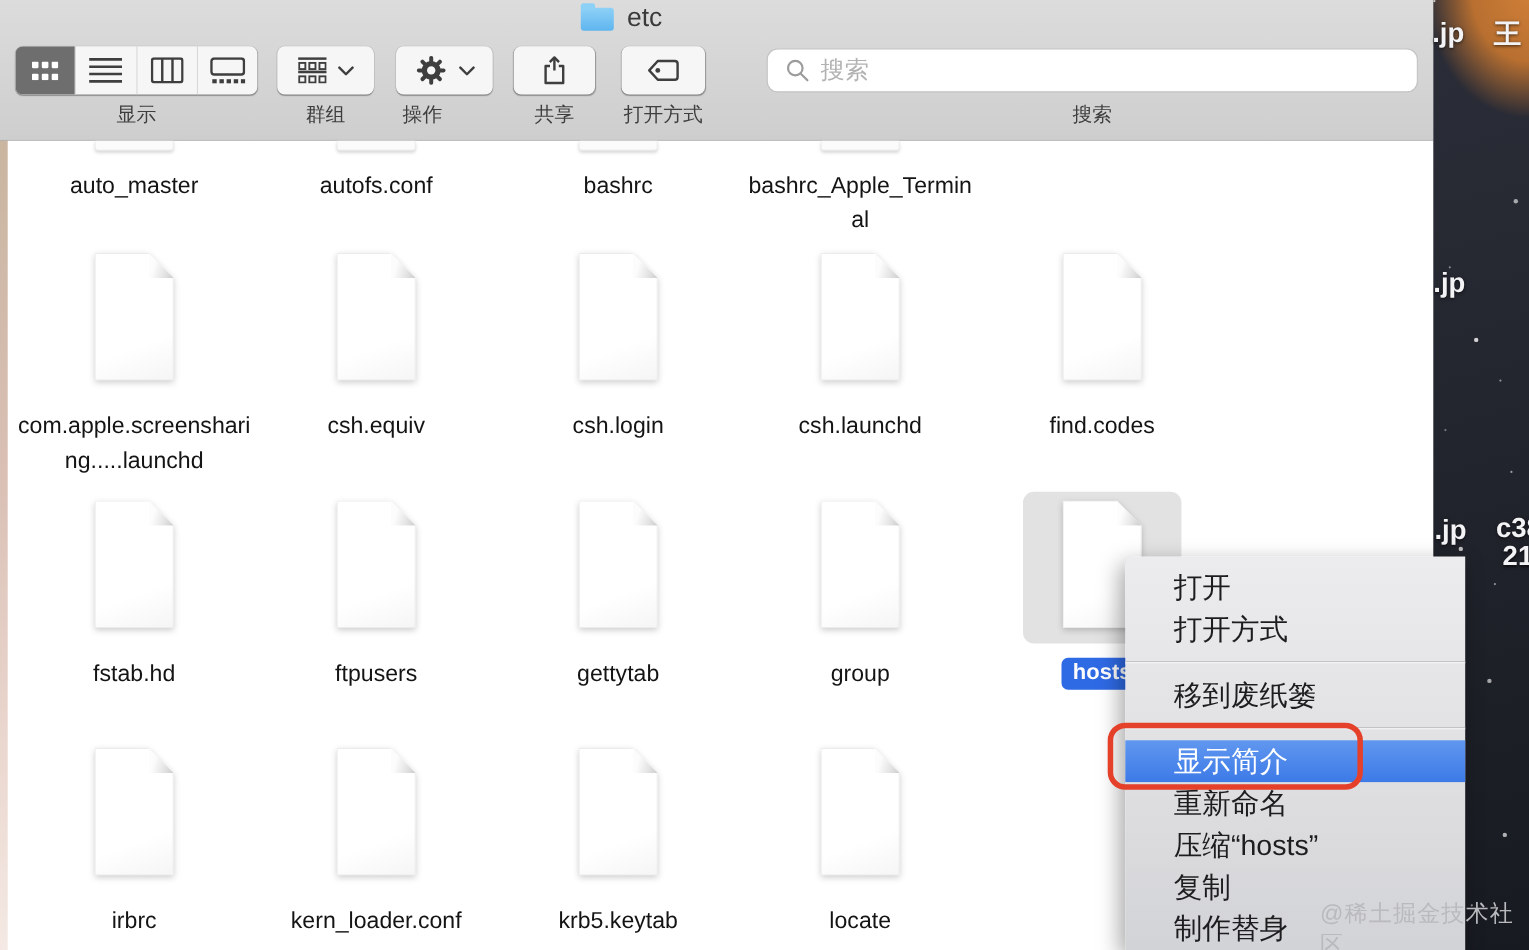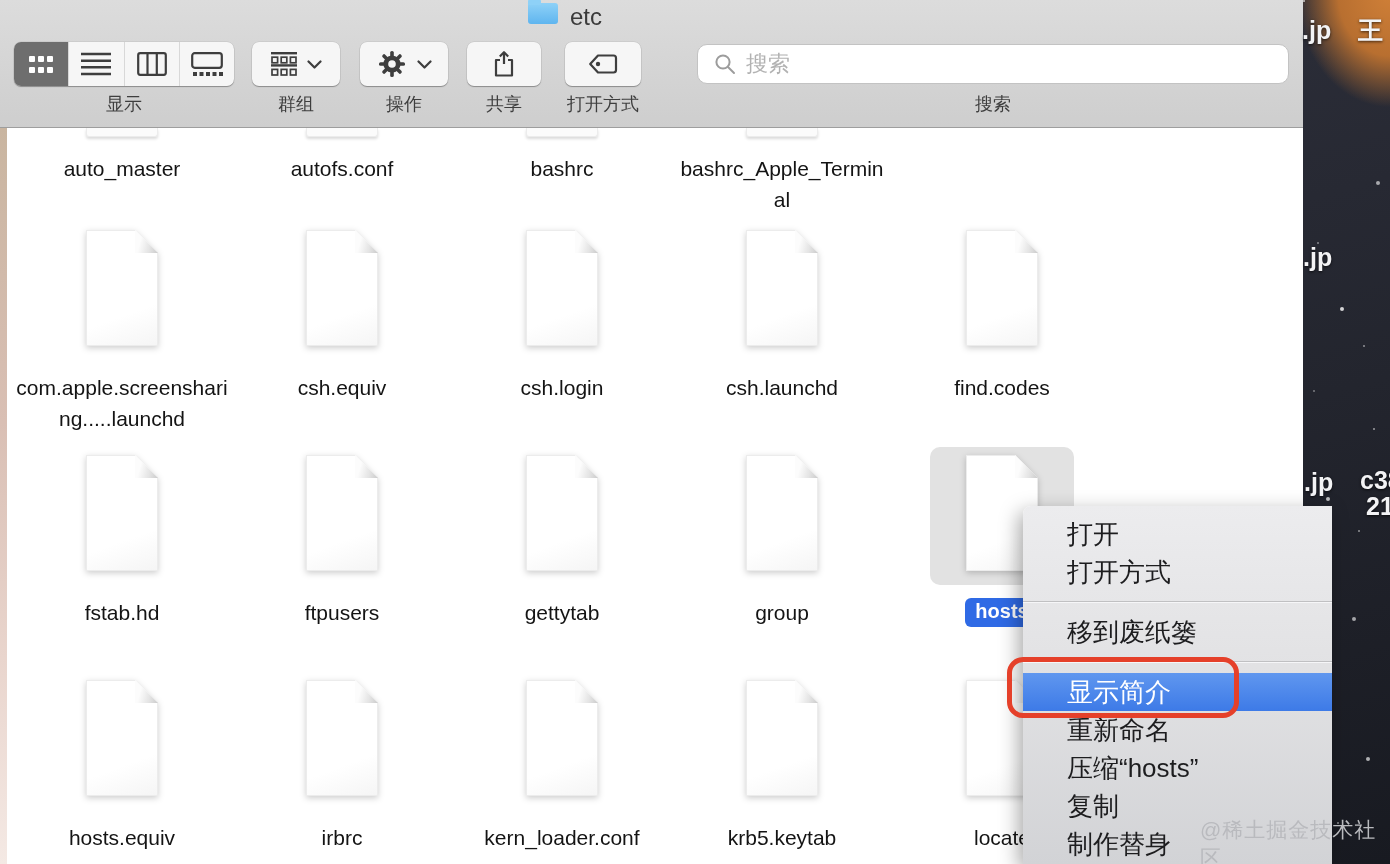--- a/index.html
+++ b/index.html
@@ -24,21 +24,21 @@
     white-space:nowrap; text-shadow:0 1px 3px rgba(0,0,0,.7); }
 
   
   .strip { position:absolute; left:0; top:128px; width:7px; height:736px; z-index:2;
     background:linear-gradient(#c9b5a0 0%, #d9bfb4 40%, #e9d5cd 72%, #f4e9e4 100%); }
 
   
   .window { position:absolute; left:0; top:0; width:1303px; height:864px; background:#fff; }
   .toolbar { position:absolute; left:0; top:0; width:1303px; height:128px;
     background:linear-gradient(#dcdcdc, #cecece); border-bottom:1px solid #9e9e9e; }
-  .title-wrap { position:absolute; left:488px; top:3px; display:flex; gap:12px;padding-left:40px; }
+  .title-wrap { position:absolute; left:488px; top:3px; display:flex; align-items:center; gap:12px;padding-left:40px; }
   .folder-ic { position:relative; width:30px; height:21px; border-radius:3px;
     background:linear-gradient(#8ed1f7, #5fb5ef); }
   .folder-ic::before { content:""; position:absolute; left:0; top:-4px; width:13px; height:6px;
     border-radius:2.5px 2.5px 0 0; background:#8ed1f7; }
   .wtitle { font-size:24px; color:#3a3a3a; }
 
   .tlabel { position:absolute; top:92px; text-align:center; font-size:18px; color:#3e3e3e; }
 
   .segctl { position:absolute; left:14px; top:42px; width:220px; height:44px; display:flex;
     background:#f6f6f6; border-radius:7px; box-shadow:0 1px 1px rgba(0,0,0,.3), 0 0 0 0.5px rgba(0,0,0,.1); overflow:hidden; }
@@ -186,21 +186,21 @@
             <rect x="13.2" y="2" width="3.6" height="26" rx="1.6" transform="rotate(90 15 15)"></rect>
             <rect x="13.2" y="2" width="3.6" height="26" rx="1.6" transform="rotate(135 15 15)"></rect>
             <circle cx="15" cy="15" r="8.6"></circle>
           </g>
           <circle cx="15" cy="15" r="3.8" fill="#f6f6f6"></circle>
         </svg>
         <svg width="15" height="9" viewBox="0 0 15 9">
           <path d="M1.5 1.5 L7.5 7.5 L13.5 1.5" fill="none" stroke="#3e3e3e" stroke-width="2.2" stroke-linecap="round" stroke-linejoin="round"></path>
         </svg>
       </div>
-      <div class="tlabel" style="left:360px; width:88px;">操作</div>
+      <div class="tlabel" style="left:340px; width:88px;">操作</div>
 
       <div class="tbtn" style="left:467px; width:74px;">
         <svg width="26" height="28" viewBox="0 0 26 28">
           <path d="M9 10 H5 V25.5 H21 V10 H17" fill="none" stroke="#3e3e3e" stroke-width="2.2" stroke-linejoin="round"></path>
           <line x1="13" y1="14" x2="13" y2="2.5" stroke="#3e3e3e" stroke-width="2.2"></line>
           <path d="M8.8 6.5 L13 2.2 L17.2 6.5" fill="none" stroke="#3e3e3e" stroke-width="2.2" stroke-linejoin="round"></path>
         </svg>
       </div>
       <div class="tlabel" style="left:467px; width:74px;">共享</div>
 
@@ -285,24 +285,20 @@
         </div>
         <div class="cell">
           <div class="selbg">
             <div class="doc"></div>
           </div>
           <div class="pill">hosts</div>
         </div>
       </div>
 
       <div class="row" style="top:552px;">
-        <div class="cell">
-          <div class="doc"></div>
-          <div class="fname">hosts.equiv</div>
-        </div>
         <div class="cell">
           <div class="doc"></div>
           <div class="fname">irbrc</div>
         </div>
         <div class="cell">
           <div class="doc"></div>
           <div class="fname">kern_loader.conf</div>
         </div>
         <div class="cell">
           <div class="doc"></div>

